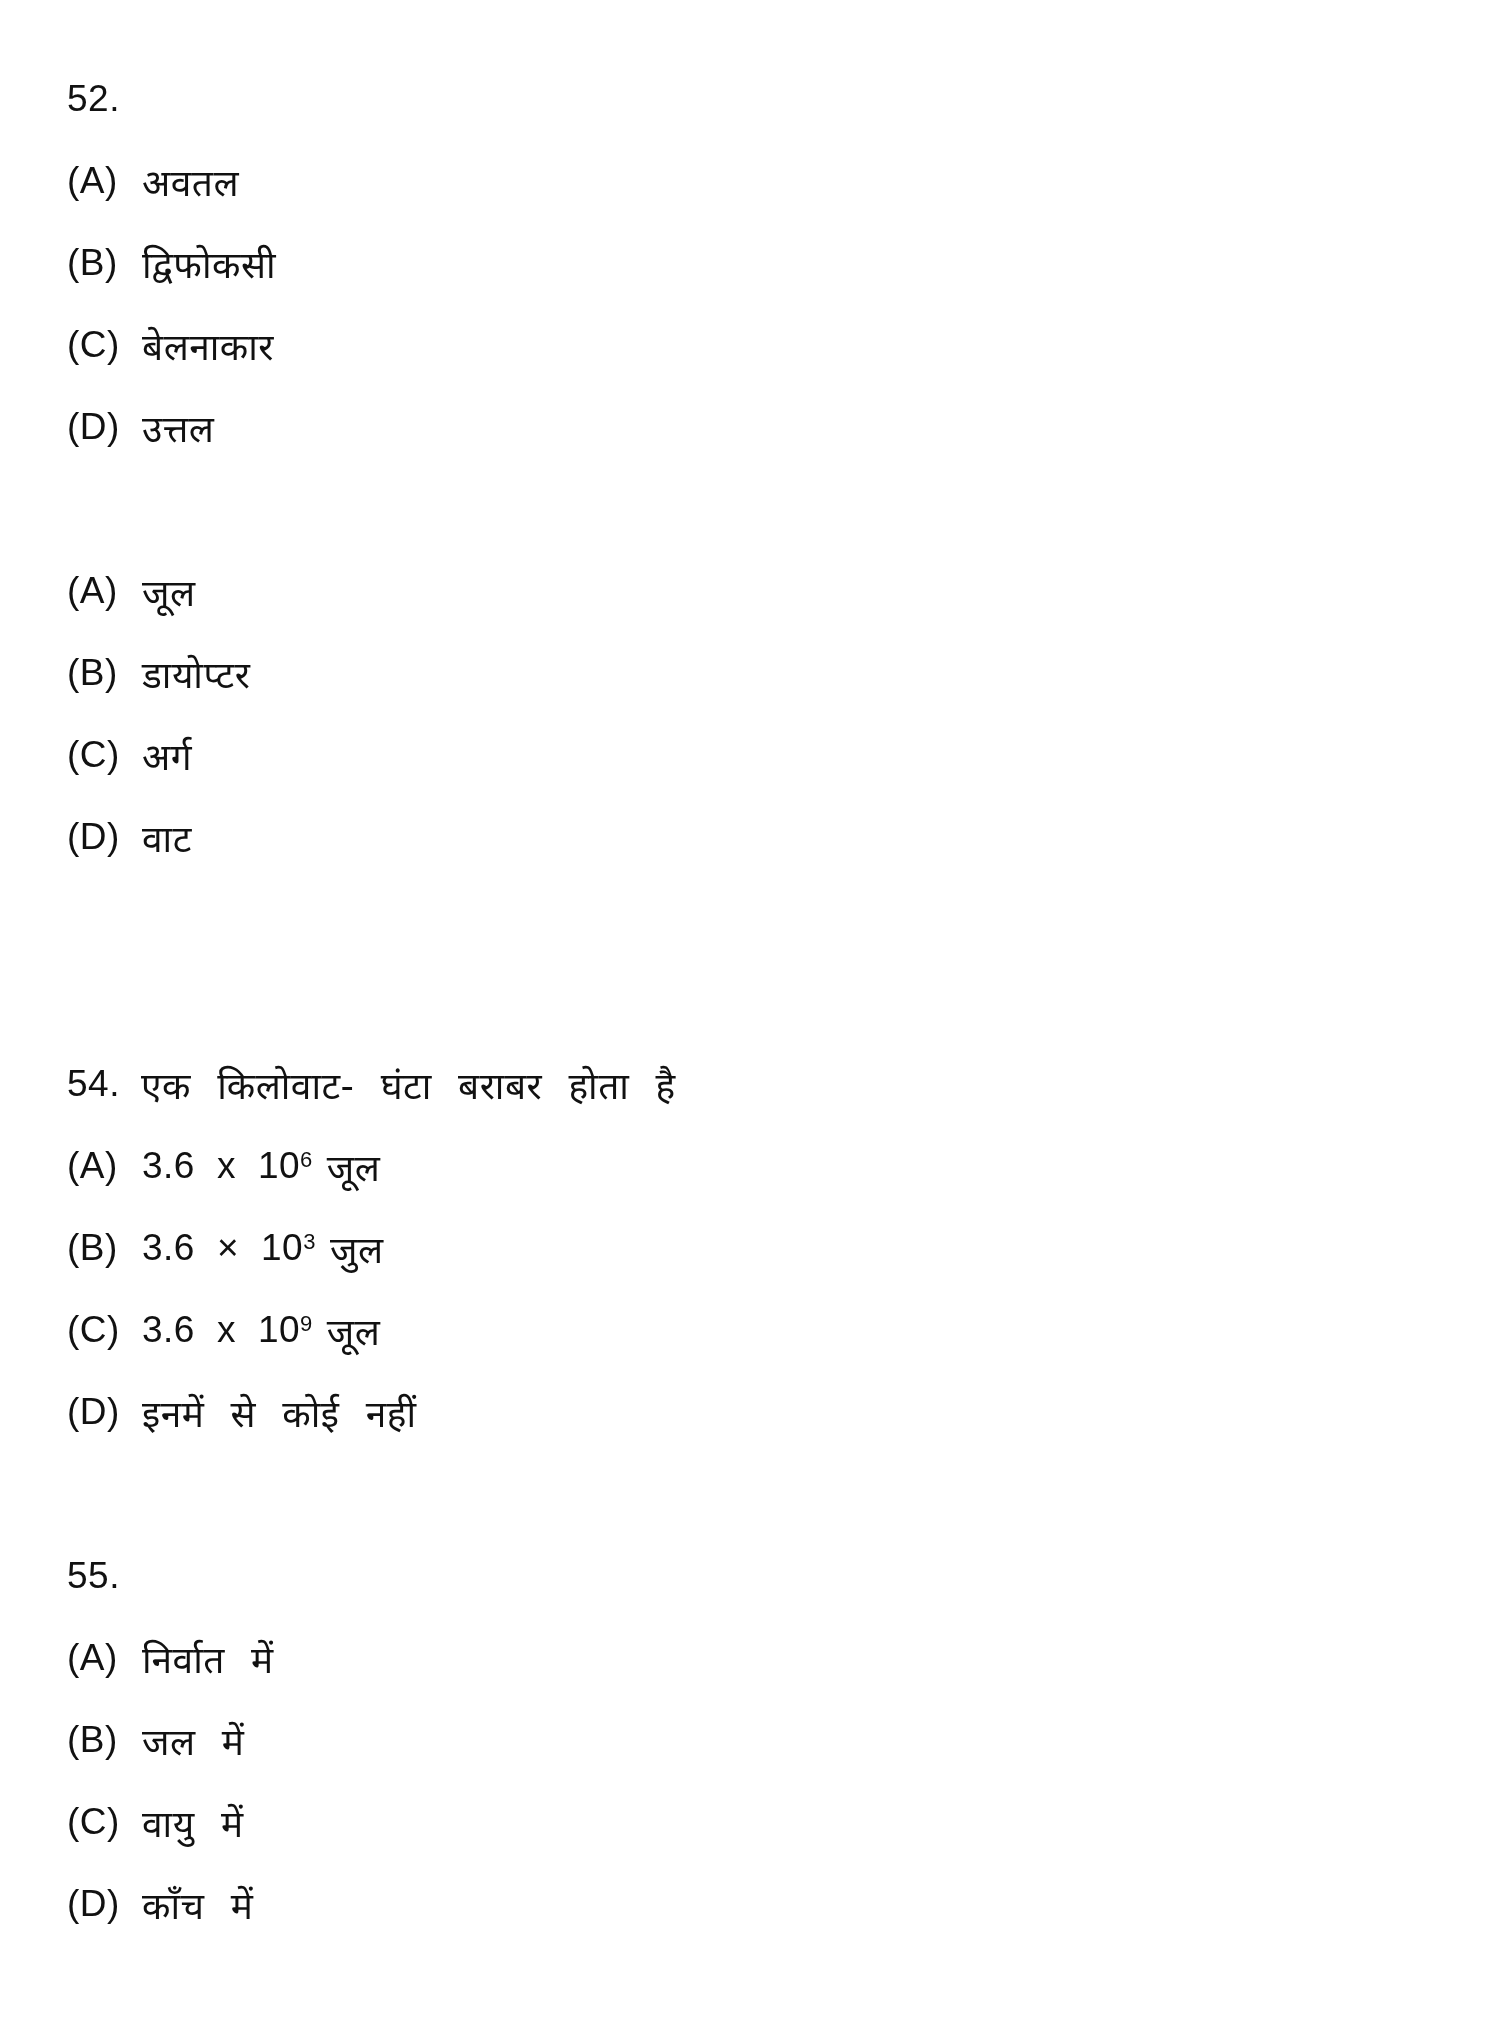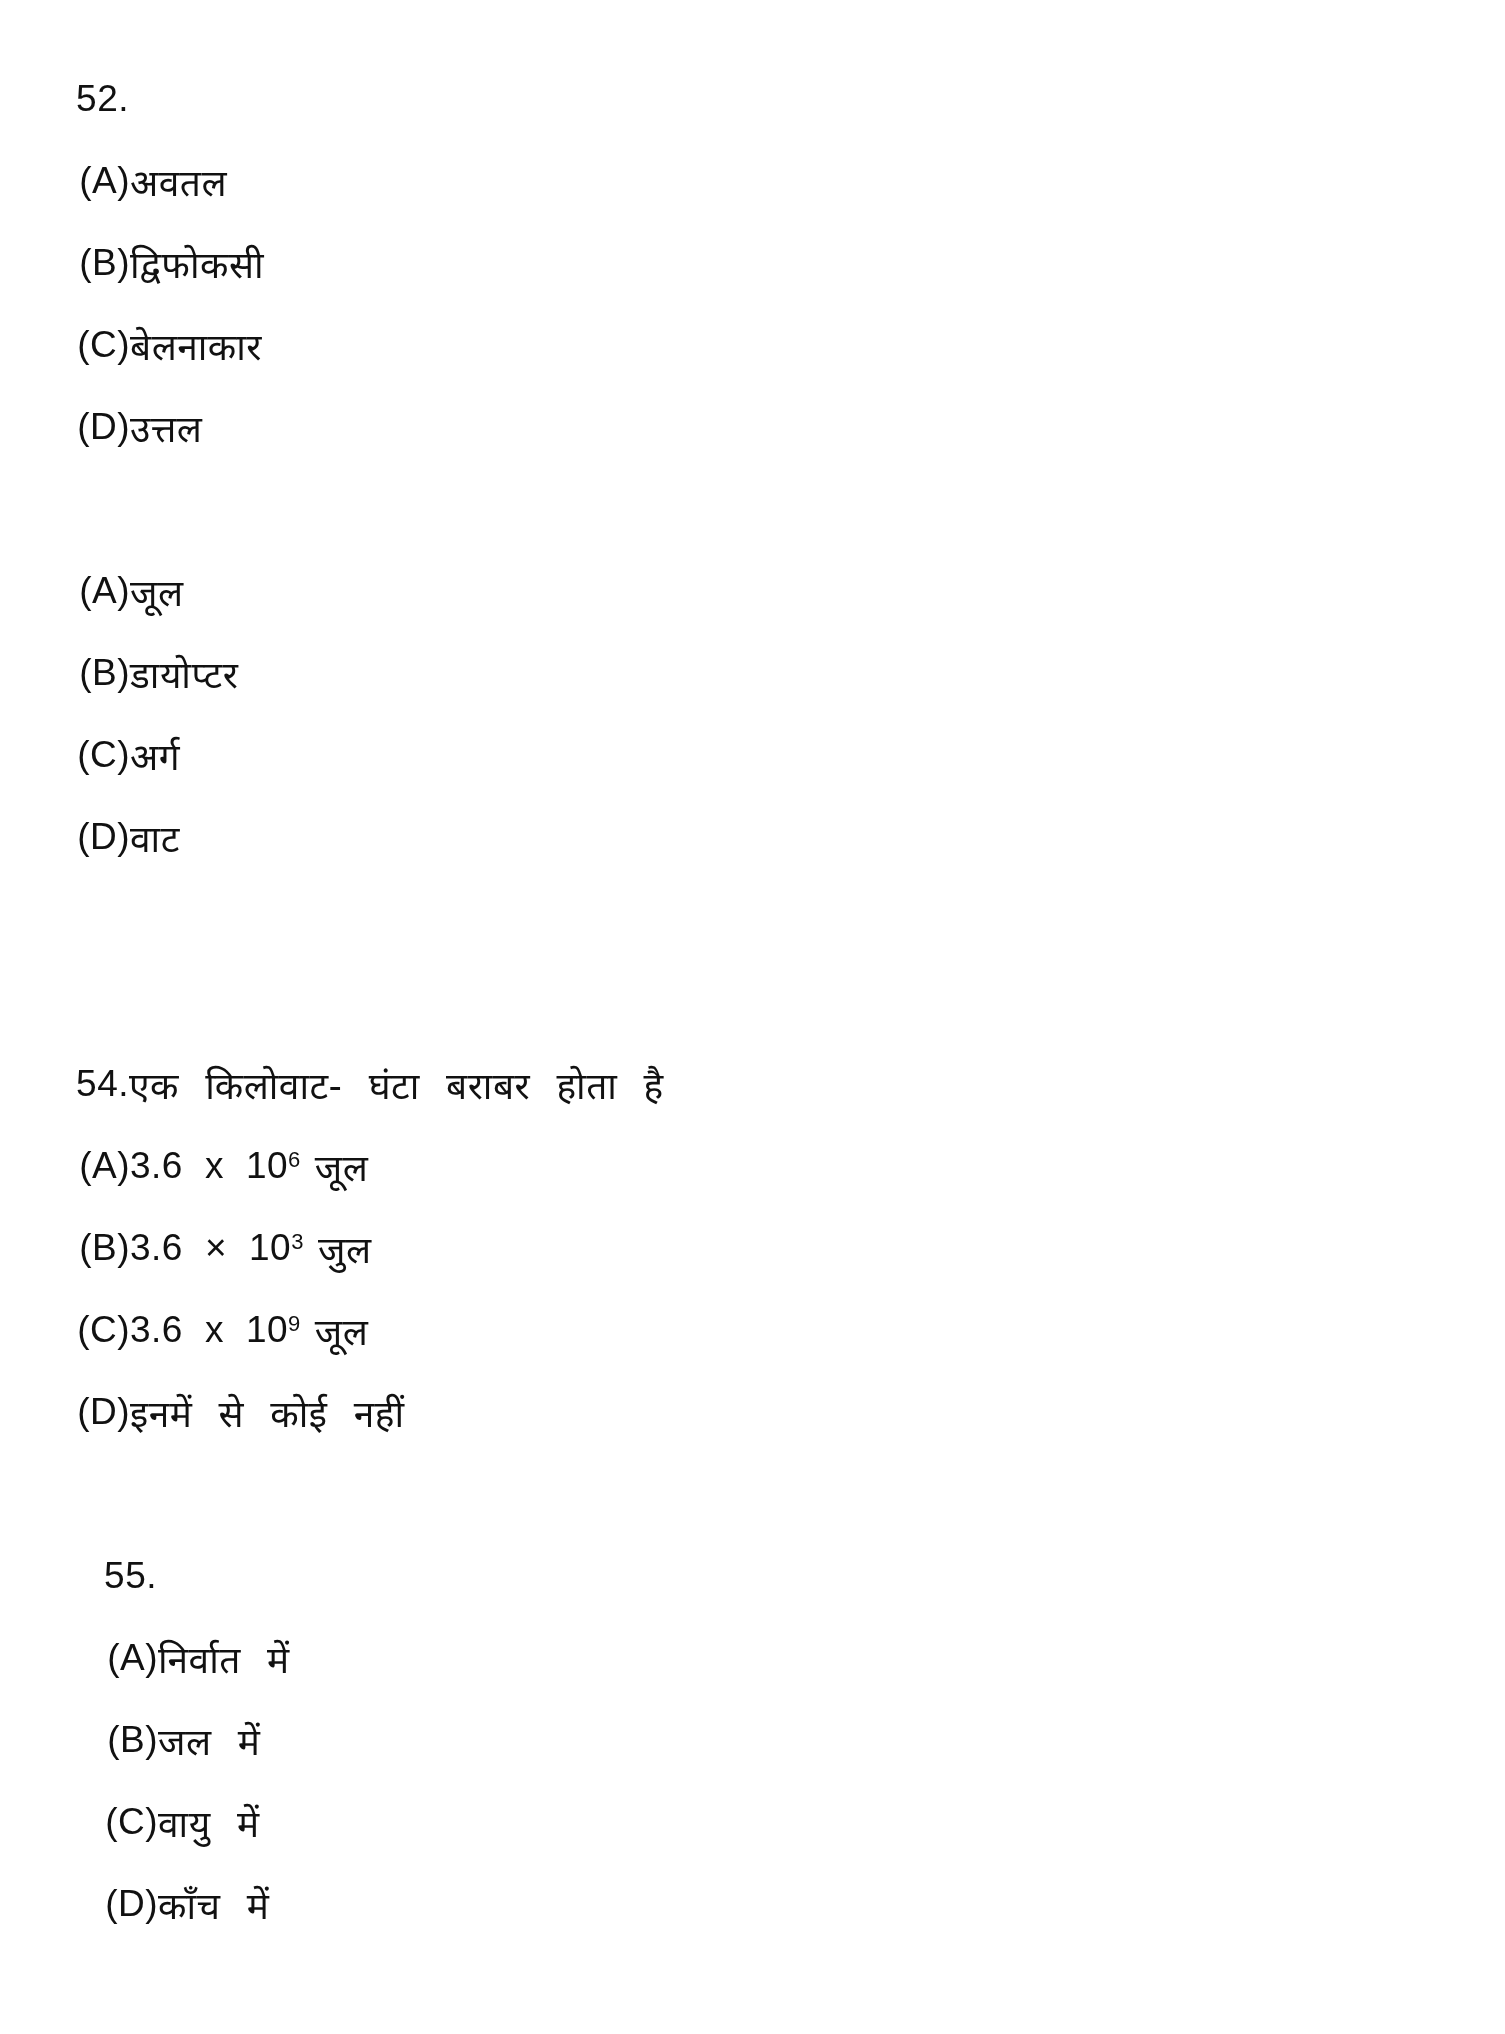--- a/index.html
+++ b/index.html
@@ -16,23 +16,22 @@
       font-family: "DejaVu Sans", "Liberation Sans", sans-serif;
     }
     .page {
       position: absolute;
       left: 0; top: 0;
       width: 1505px;
       height: 2034px;
     }
     .question {
       position: absolute;
-      left: 55px;
+      left: 67px;
       width: 1400px;
-      text-align: right;
     }
     .line {
       height: 82px;
       display: flex;
       align-items: center;
       font-size: 37px;
       white-space: nowrap;
       letter-spacing: 0.5px;
     }
     .qnum {
@@ -57,21 +56,21 @@
     sup {
       font-family: "Liberation Sans", sans-serif;
       font-size: 22px;
       position: relative;
       top: -6px;
       margin-right: 14px;
     }
     .q52 { top: 58px; }
     .q53 { top: 550px; }
     .q54 { top: 1043px; }
-    .q55 { top: 1535px; margin-left: 28px; }
+    .q55 { top: 1535px; }
   </style>
 </head>
 <body>
 
 <div class="page">
 
   <div class="question q52">
     <div class="line">
       <span class="qnum">52.</span>
     </div>

